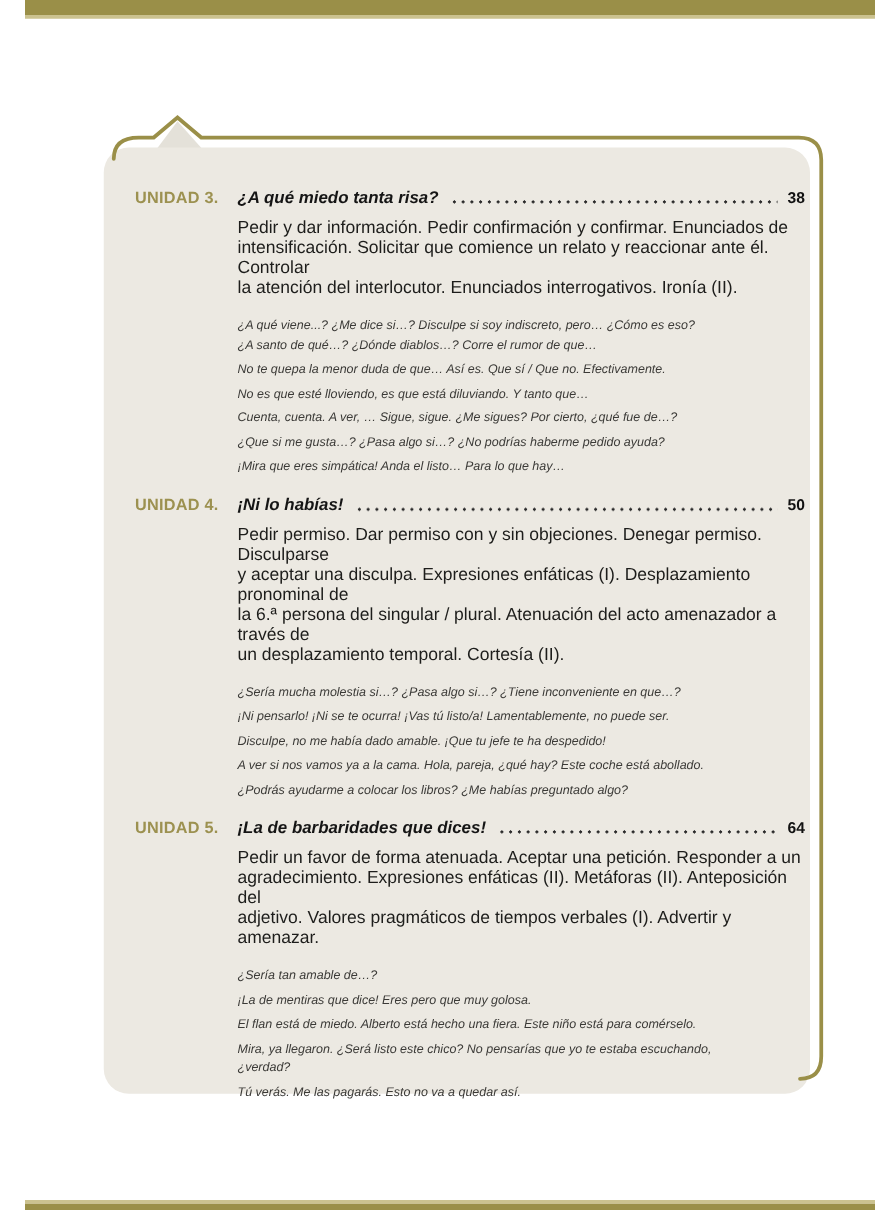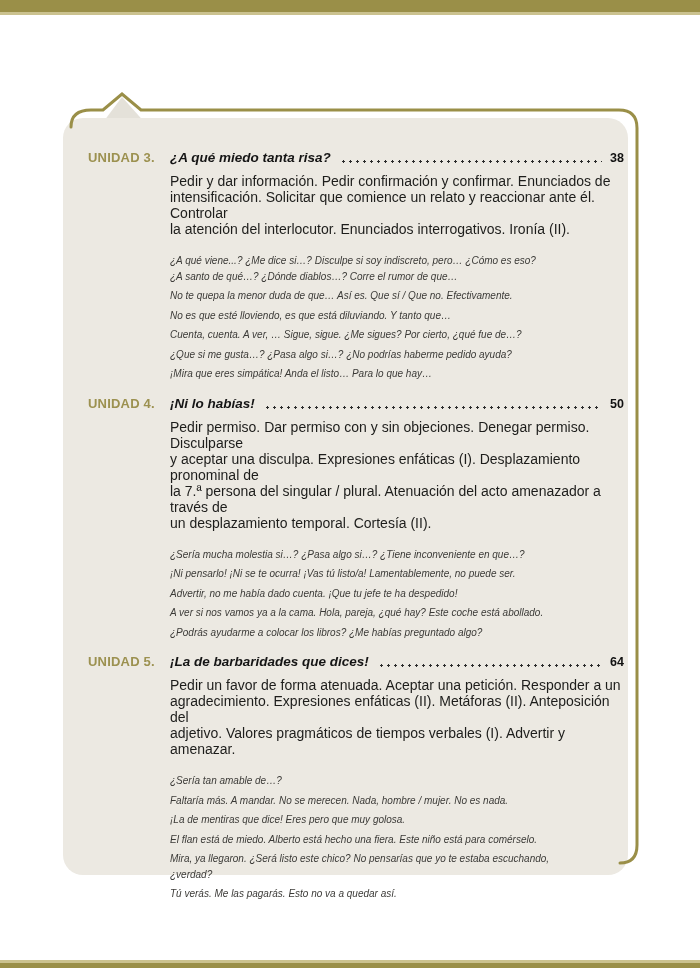--- a/index.html
+++ b/index.html
@@ -5,21 +5,21 @@
   html, body {
     margin: 0;
     padding: 0;
     background: #ffffff;
     width: 700px;
     height: 968px;
     font-family: "Liberation Sans", sans-serif;
     overflow: hidden;
     position: relative;
   }
-  #stage { position: relative; width: 600px; height: 968px; }
+  #stage { position: relative; width: 600px; height: 968px; margin-left: 20px; }
   #frame-svg { position: absolute; left: 0; top: 0; z-index: 0; }
 
   #toc {
     position: absolute;
     left: 88px;
     top: 150px;
     width: 536px;
     z-index: 1;
     color: #1d1d1b;
   }
@@ -125,44 +125,43 @@
 
     <section class="entry">
       <div class="entry-head">
         <span class="unit">UNIDAD 4.</span>
         <span class="title">¡Ni lo habías!</span>
         <span class="leader"></span>
         <span class="pagenum">50</span>
       </div>
       <p class="desc">Pedir permiso. Dar permiso con y sin objeciones. Denegar permiso. Disculparse
 y aceptar una disculpa. Expresiones enfáticas (I). Desplazamiento pronominal de
-la 7.ª persona del singular / plural. Atenuación del acto amenazador a través de
+la 6.ª persona del singular / plural. Atenuación del acto amenazador a través de
 un desplazamiento temporal. Cortesía (II).</p>
       <div class="examples">
         <p>¿Sería mucha molestia si…? ¿Pasa algo si…? ¿Tiene inconveniente en que…?</p>
         <p>¡Ni pensarlo! ¡Ni se te ocurra! ¡Vas tú listo/a! Lamentablemente, no puede ser.</p>
-        <p>Advertir, no me había dado cuenta. ¡Que tu jefe te ha despedido!</p>
+        <p>Disculpe, no me había dado amable. ¡Que tu jefe te ha despedido!</p>
         <p>A ver si nos vamos ya a la cama. Hola, pareja, ¿qué hay? Este coche está abollado.</p>
         <p>¿Podrás ayudarme a colocar los libros? ¿Me habías preguntado algo?</p>
       </div>
     </section>
 
     <section class="entry">
       <div class="entry-head">
         <span class="unit">UNIDAD 5.</span>
         <span class="title">¡La de barbaridades que dices!</span>
         <span class="leader"></span>
         <span class="pagenum">64</span>
       </div>
       <p class="desc">Pedir un favor de forma atenuada. Aceptar una petición. Responder a un
 agradecimiento. Expresiones enfáticas (II). Metáforas (II). Anteposición del
 adjetivo. Valores pragmáticos de tiempos verbales (I). Advertir y amenazar.</p>
       <div class="examples">
         <p>¿Sería tan amable de…?</p>
-        <p>Faltaría más. A mandar. No se merecen. Nada, hombre / mujer. No es nada.</p>
         <p>¡La de mentiras que dice! Eres pero que muy golosa.</p>
         <p>El flan está de miedo. Alberto está hecho una fiera. Este niño está para comérselo.</p>
         <p>Mira, ya llegaron. ¿Será listo este chico? No pensarías que yo te estaba escuchando,
 ¿verdad?</p>
         <p>Tú verás. Me las pagarás. Esto no va a quedar así.</p>
       </div>
     </section>
 
   </div>
 </div>

